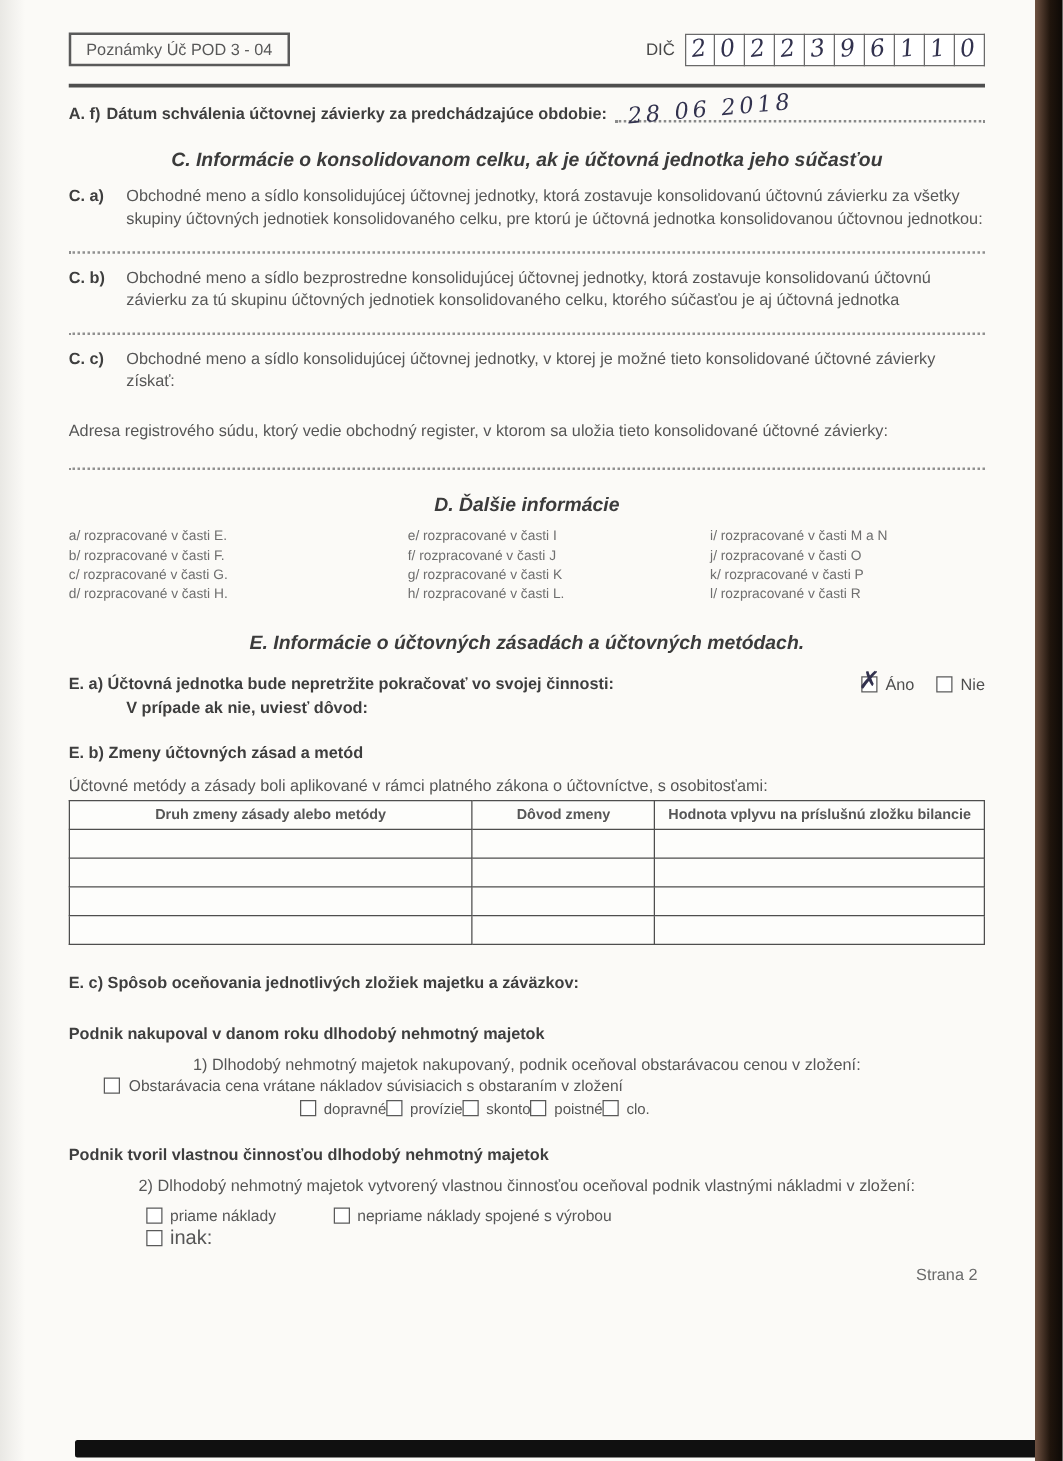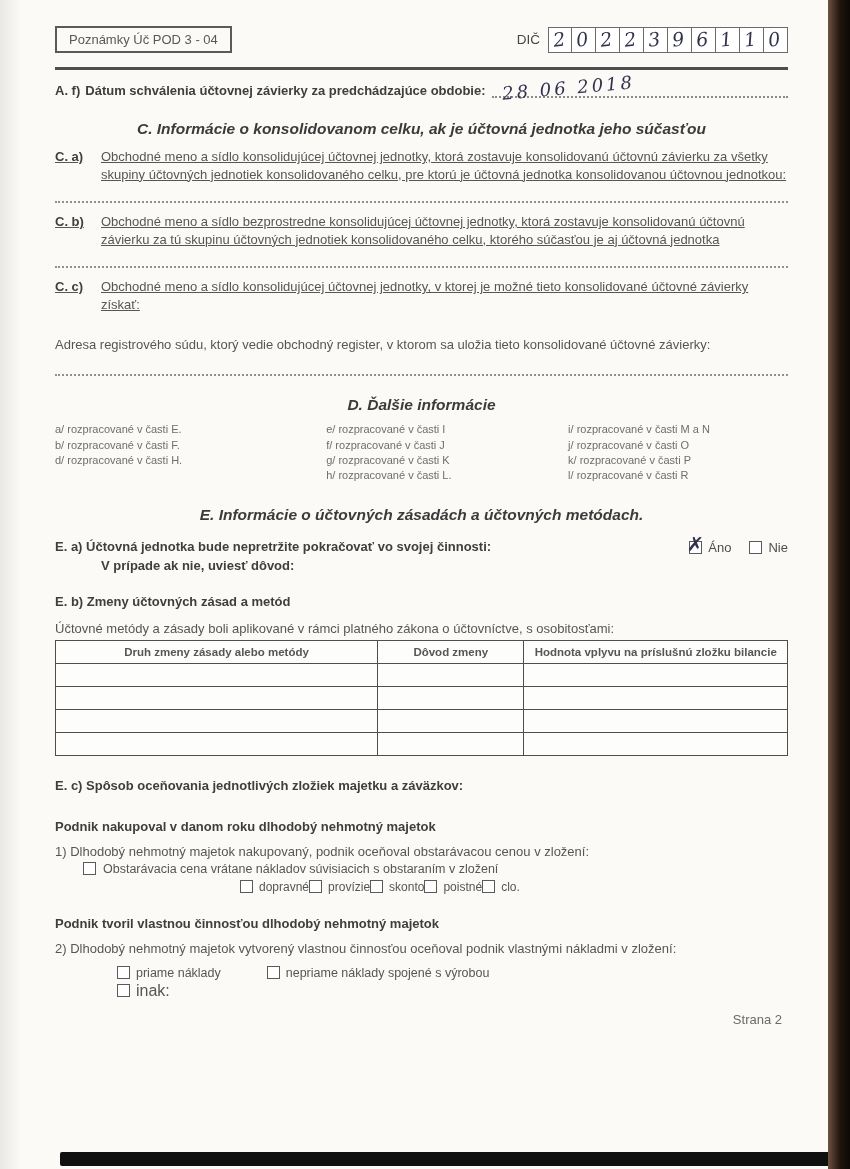--- a/index.html
+++ b/index.html
@@ -29,21 +29,21 @@
   .dic-cell .hand{position:absolute;left:4px;top:0px;font-size:19px;transform:rotate(-7deg);}
 
   .thick-rule{height:3px;background:#4e4e4e;margin-top:14px;}
 
   .af-line{display:flex;align-items:flex-end;margin-top:10px;font-weight:bold;color:#3e3e3e;font-size:13px;}
   .af-label{white-space:nowrap;margin-right:5px;}
   .dots{flex:1;border-bottom:2px dotted #8a8a8a;height:18px;position:relative;margin-left:6px;}
   .dots .hand{position:absolute;left:10px;bottom:-2px;font-size:18px;font-weight:normal;transform:rotate(-5deg);letter-spacing:3px;white-space:nowrap;}
 
   .sec-title{text-align:center;font-weight:bold;font-style:italic;font-size:15.5px;color:#3b3b3b;margin:22px 30px 8px;}
-  .para{display:flex;margin-top:10px;font-size:13px;line-height:1.35;color:#565656;text-decoration:underline;}
+  .para{display:flex;margin-top:10px;font-size:13px;line-height:1.35;color:#565656;}
   .para .plabel{font-weight:bold;flex:none;width:46px;color:#3e3e3e;}
   .para .ptext{flex:1;}
   .dotline{border-bottom:2px dotted #909090;height:2px;margin-top:18px;}
   .plain{margin-top:24px;font-size:13px;color:#565656;}
 
   .d-cols{display:flex;margin-top:8px;font-size:11px;color:#6e6e6e;line-height:1.4;}
   .d-col1{width:37%;}
   .d-col2{width:33%;}
   .d-col3{width:30%;}
 
@@ -59,21 +59,21 @@
   .eb{margin-top:18px;}
   .note{margin-top:12px;font-size:13px;color:#565656;}
 
   table.zm{border-collapse:collapse;width:100%;margin-top:4px;}
   table.zm th{border:1.6px solid #4e4e4e;font-size:11.5px;font-weight:bold;color:#565656;padding:5px 6px;text-align:center;background:#fdfdfb;}
   table.zm td{border:1.6px solid #4e4e4e;height:23px;background:#fdfdfb;}
   .w1{width:44%;}.w2{width:20%;}.w3{width:36%;}
 
   .ec{margin-top:22px;}
   .sub-title{margin-top:26px;font-weight:bold;color:#3e3e3e;font-size:13px;}
-  .item-line{margin-top:10px;font-size:13px;color:#565656;}
+  .item-line{margin-top:10px;font-size:13px;color:#565656;text-align:center;}
   .cb-line{margin-top:3px;padding-left:28px;font-size:12.5px;color:#565656;display:flex;align-items:center;gap:7px;}
   .opt-row{margin-top:4px;padding-left:185px;display:flex;font-size:12px;color:#565656;}
   .cb-line2{margin-top:10px;padding-left:62px;display:flex;gap:46px;font-size:12.5px;color:#565656;}
   .cb-line3{margin-top:2px;padding-left:62px;display:flex;font-size:16px;color:#565656;}
 
   .strana{margin-top:12px;text-align:right;font-size:13px;color:#6a6a6a;padding-right:6px;}
 </style>
 </head>
 <body>
 
@@ -150,20 +150,21 @@
 
     <div class="plain">Adresa registrového súdu, ktorý vedie obchodný register, v ktorom  sa uložia tieto konsolidované účtovné závierky:</div>
     <div class="dotline" style="margin-top:22px;"></div>
 
     <div class="sec-title" style="margin-top:20px;">D. Ďalšie informácie</div>
 
     <div class="d-cols">
       <div class="d-col1">
         <div>a/ rozpracované v časti E.</div>
         <div>b/ rozpracované v časti F.</div>
+        <div>c/ rozpracované v časti G.</div>
         <div>d/ rozpracované v časti H.</div>
       </div>
       <div class="d-col2">
         <div>e/ rozpracované v časti I</div>
         <div>f/ rozpracované v časti J</div>
         <div>g/ rozpracované v časti K</div>
         <div>h/ rozpracované v časti L.</div>
       </div>
       <div class="d-col3">
         <div>i/ rozpracované v časti M a N</div>

